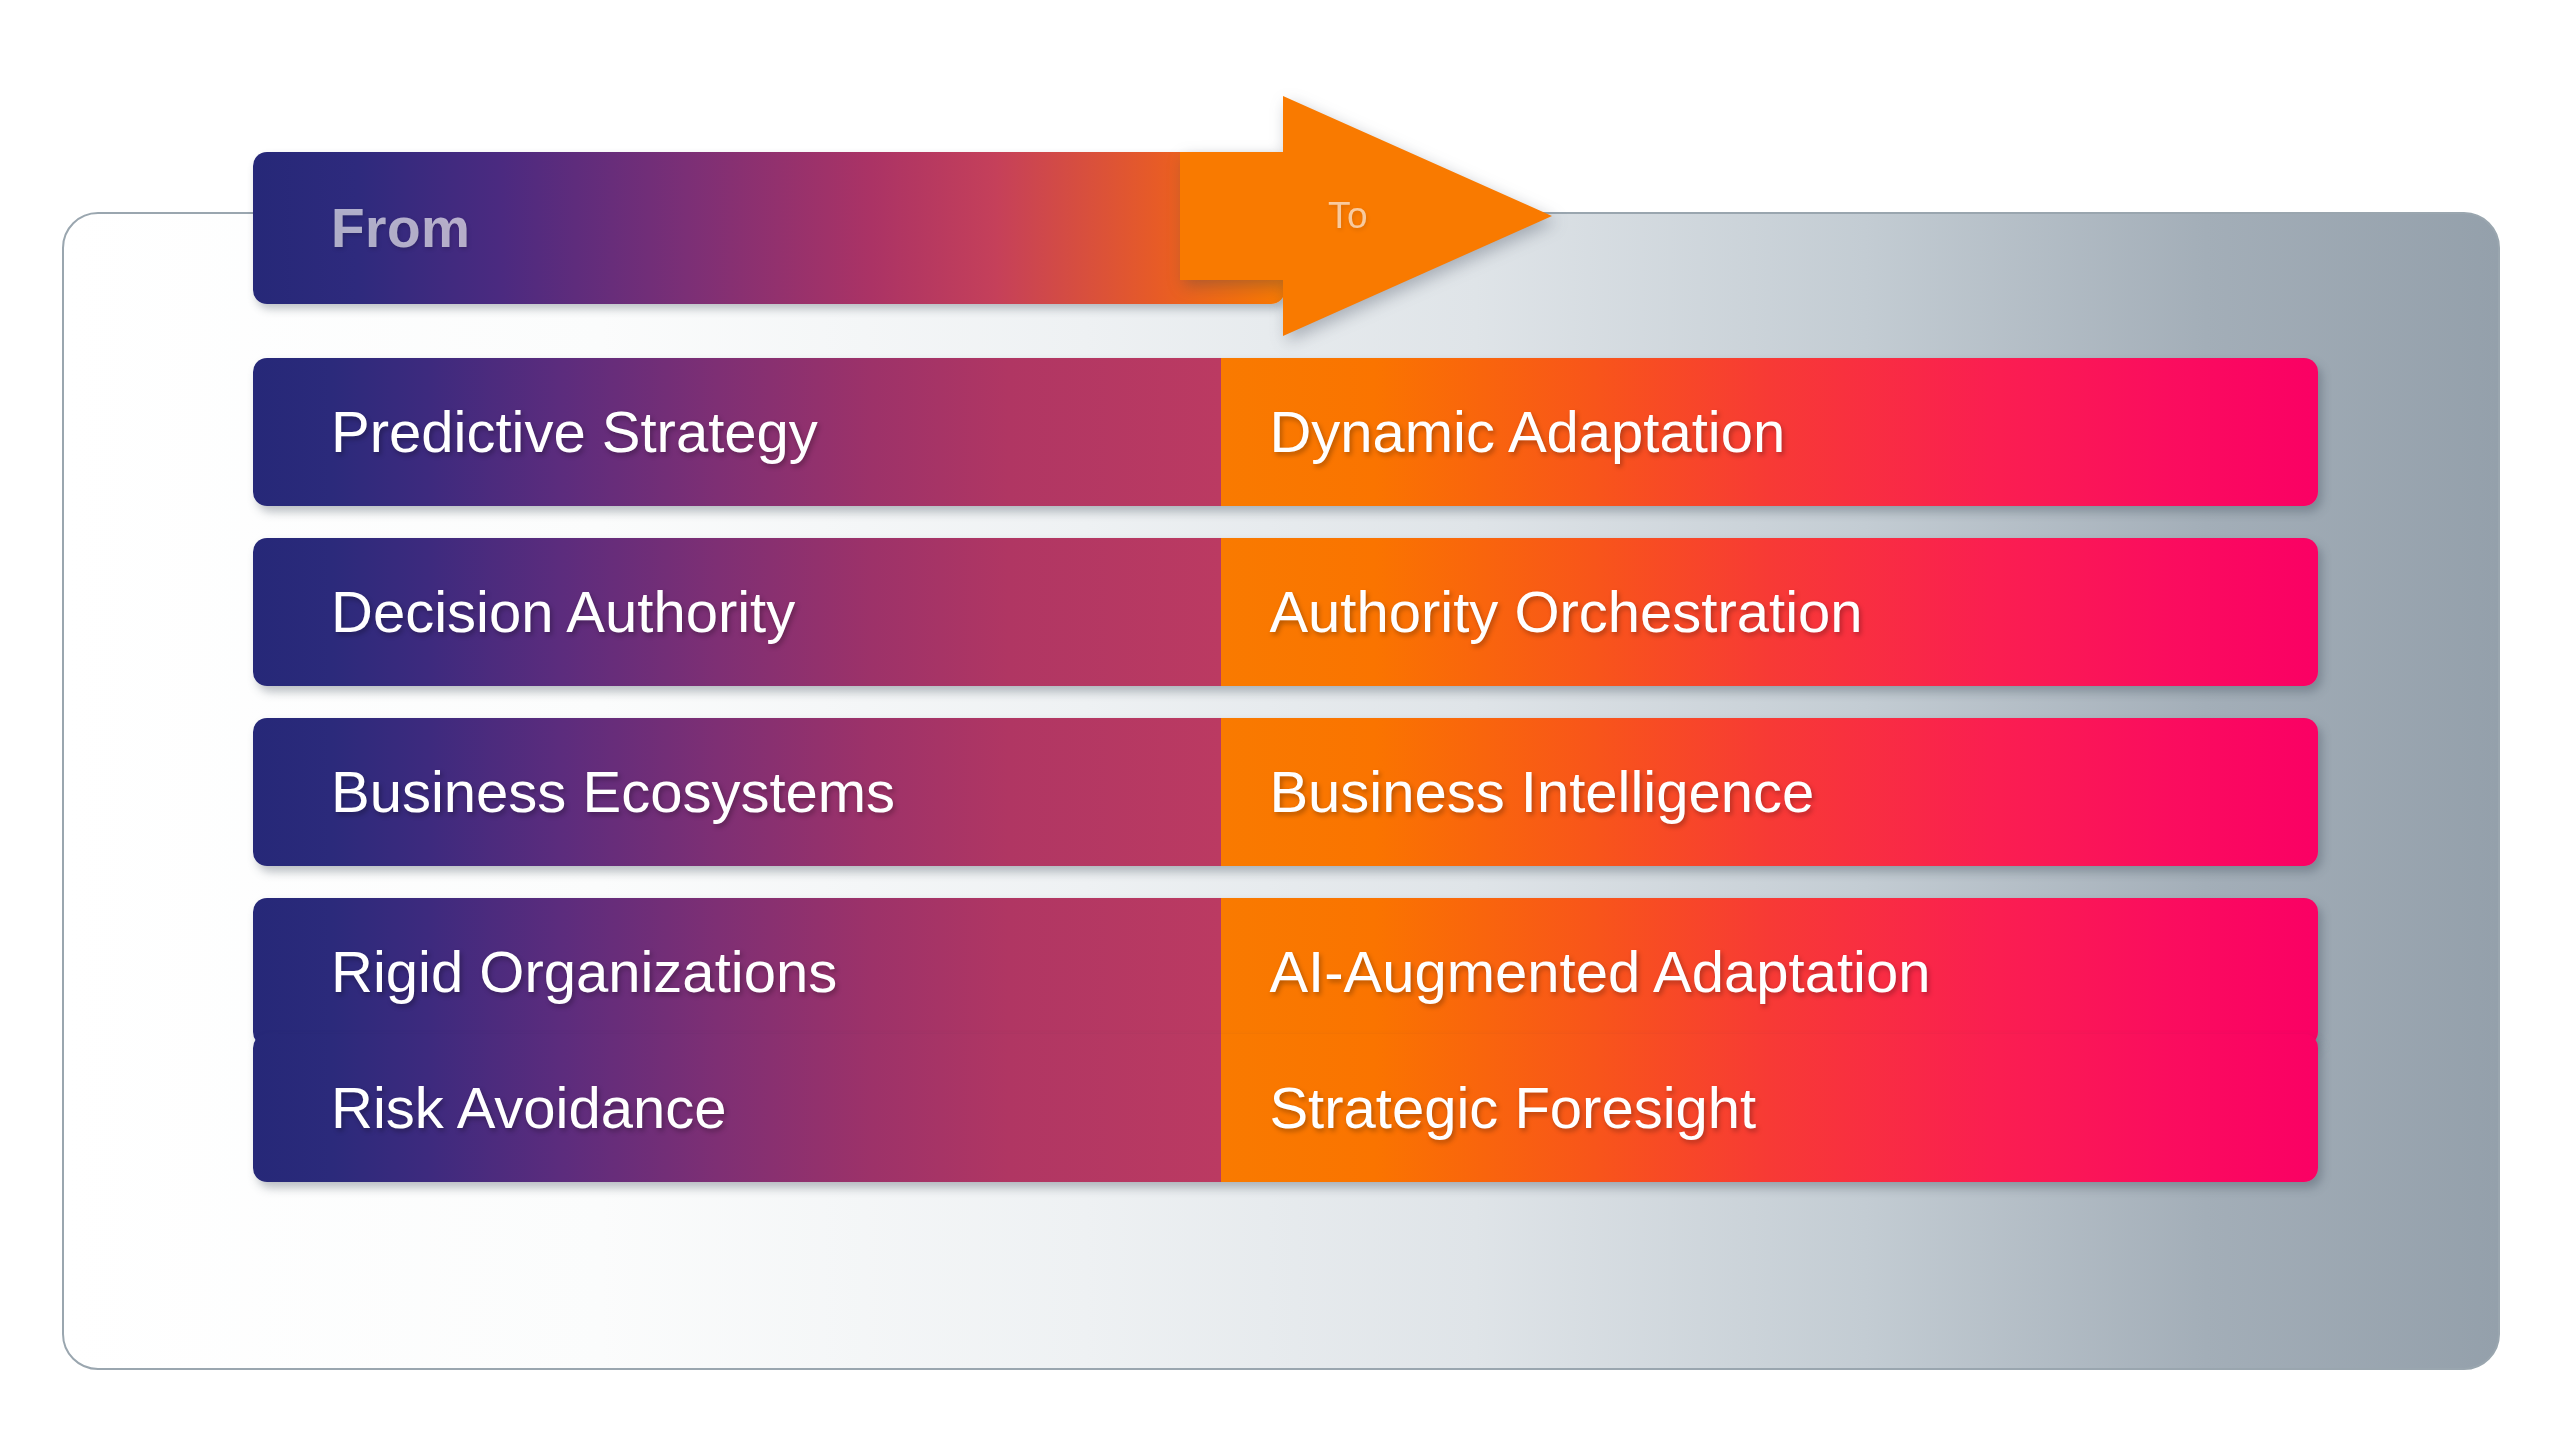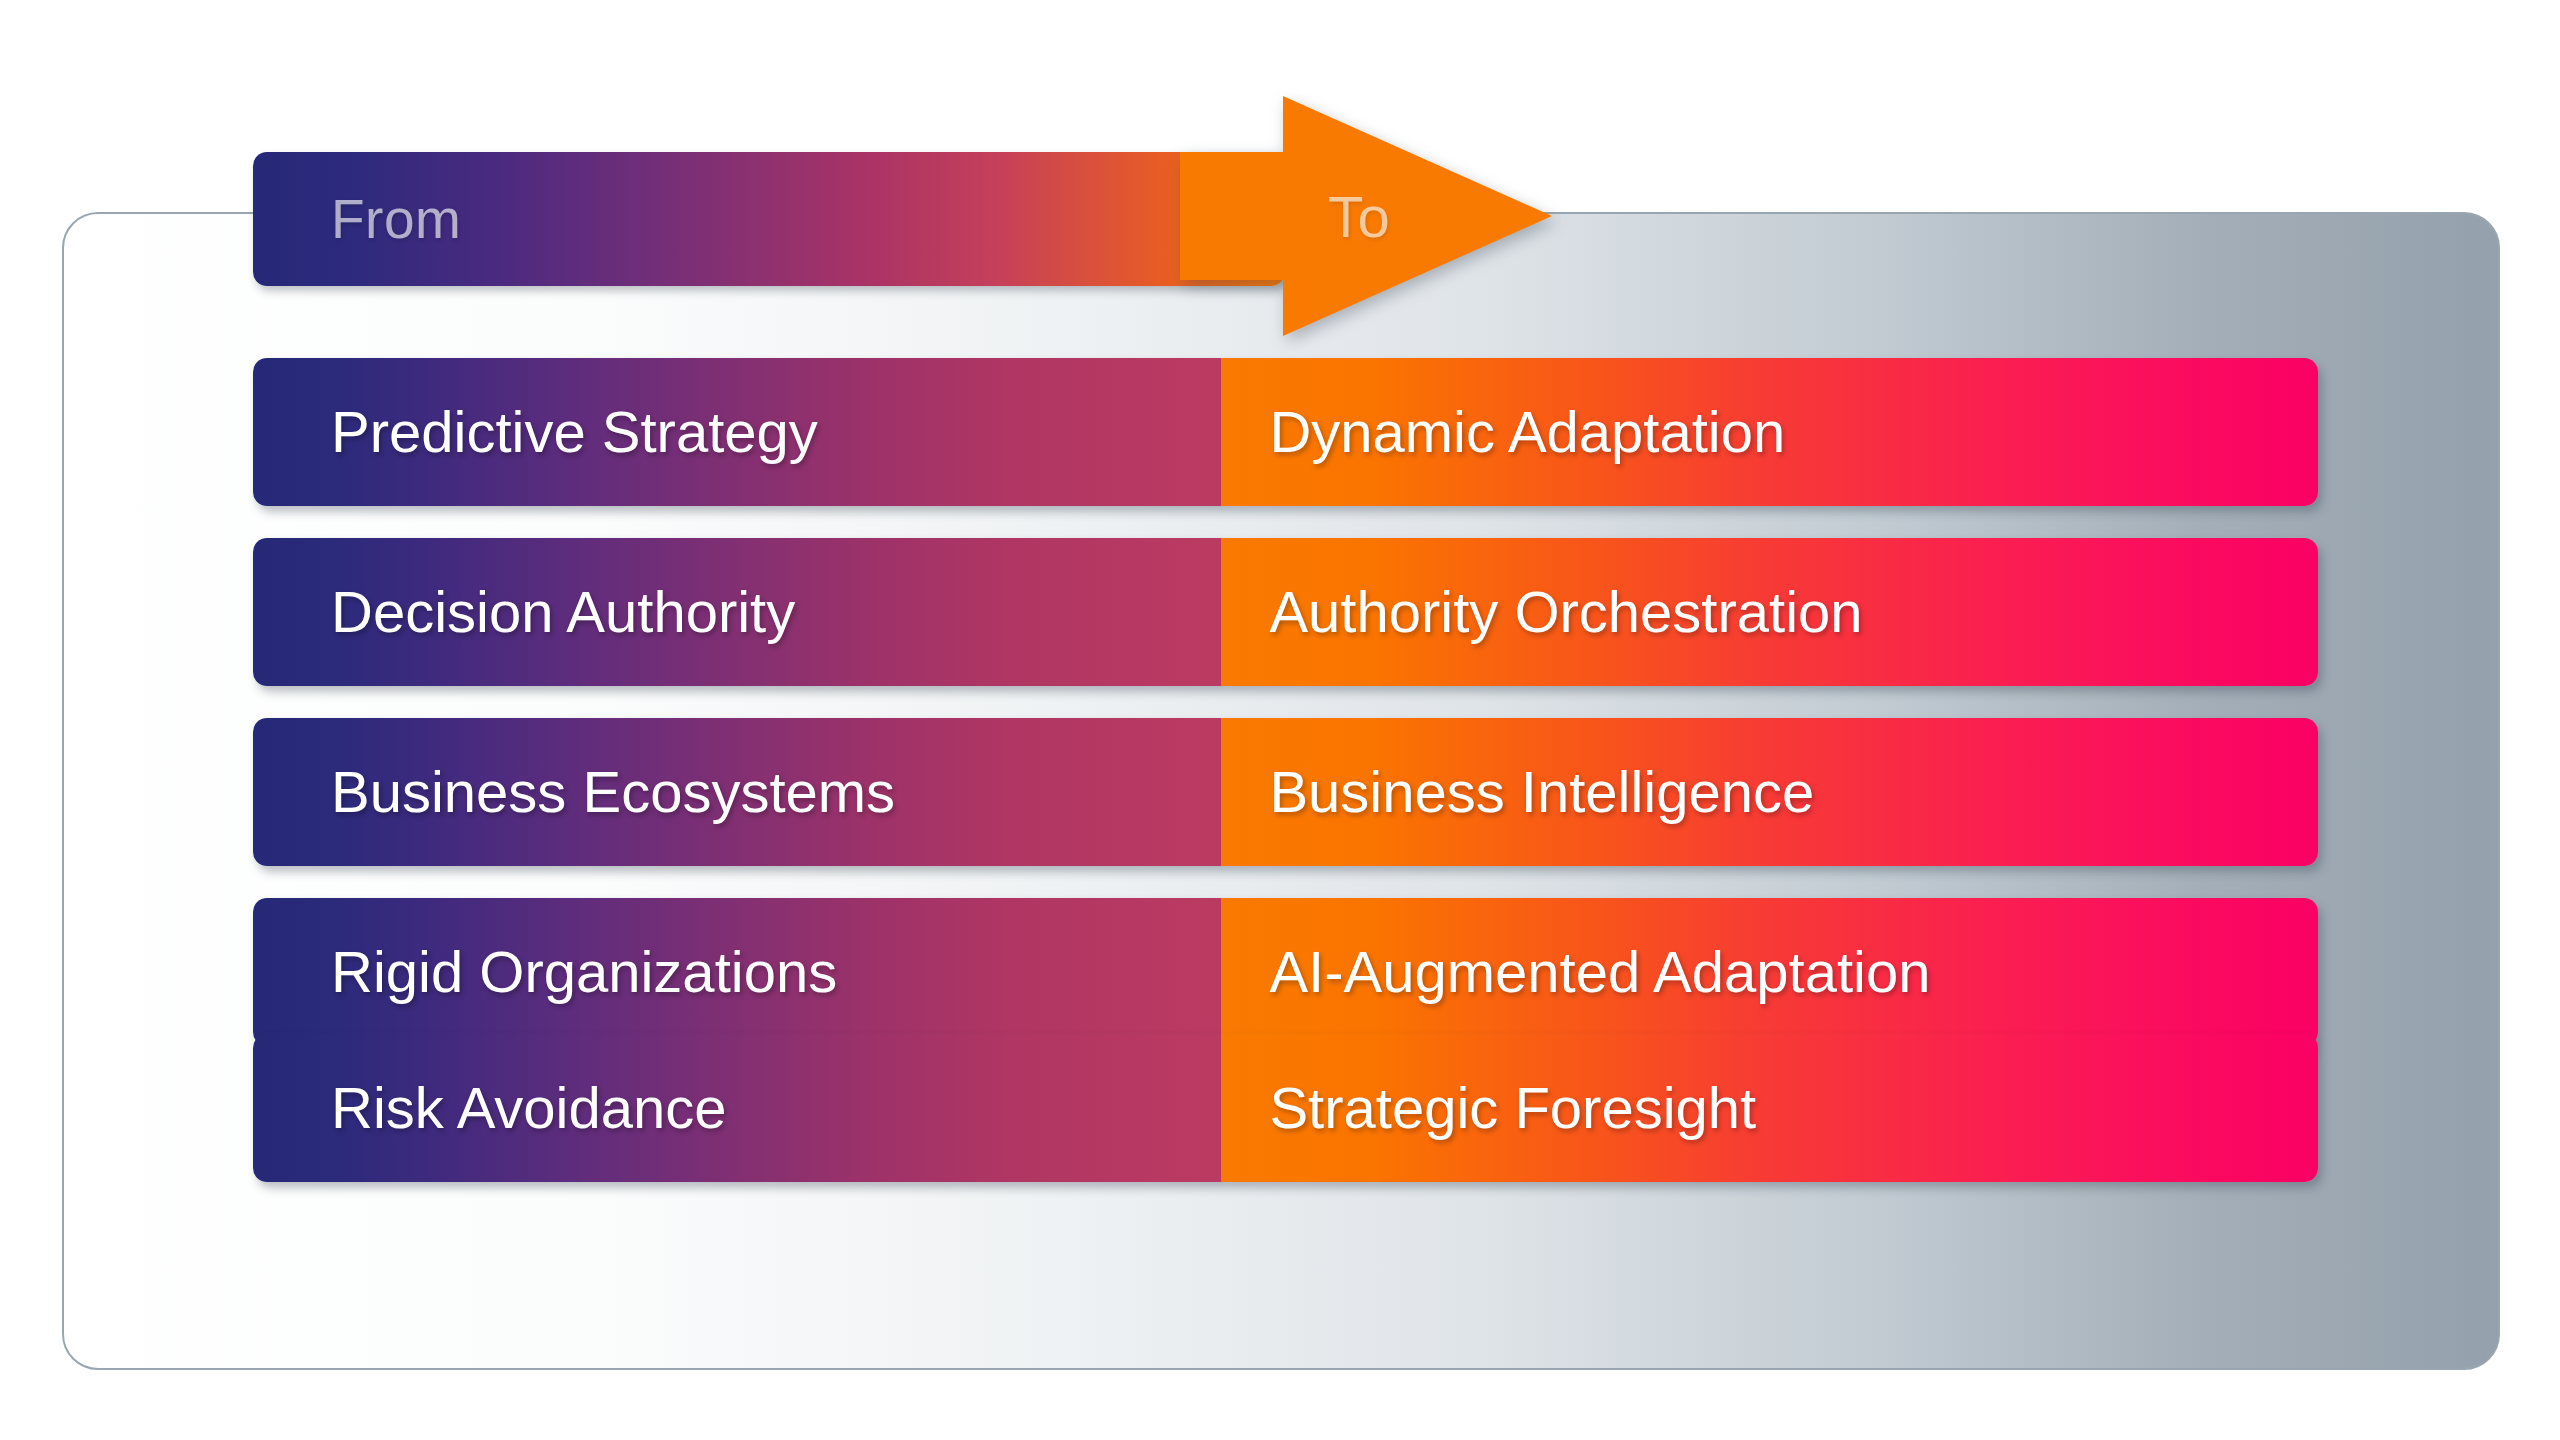--- a/index.html
+++ b/index.html
@@ -43,32 +43,33 @@
     width: 2560px;
     height: 1440px;
   }
 
   
   #header-band {
     position: absolute;
     left: 253px;
     top: 152px;
     width: 1032px;
-    height: 134px;
+    height: 152px;
     border-radius: 14px;
     background: linear-gradient(to right,
         #262878 0%,
         #2e2a7d 10%,
         #4b2a80 24%,
         #7b2f76 42%,
         #ab3365 60%,
         #c5405a 72%,
         #e85c25 88%,
         #f97a00 100%);
     box-shadow: 3px 5px 9px rgba(60,70,85,0.32);
+    font-weight: bold;
   }
   #header-band .band-label {
     position: absolute;
     left: 78px;
     top: 50%;
     transform: translateY(-50%);
     font-size: 55px;
     letter-spacing: 0.5px;
     color: rgba(255,255,255,0.63);
     text-shadow: 1px 2px 4px rgba(0,0,0,0.18);
@@ -83,21 +84,21 @@
     width: 372px;
     height: 240px;
     filter: drop-shadow(4px 6px 8px rgba(60,70,85,0.35));
   }
   #arrow svg { display: block; width: 100%; height: 100%; }
   #arrow .arrow-label {
     position: absolute;
     left: 148px;
     top: 50%;
     transform: translateY(-50%);
-    font-size: 58px;
+    font-size: 37px;
     letter-spacing: 0.5px;
     color: rgba(255,255,255,0.62);
     text-shadow: 1px 2px 4px rgba(0,0,0,0.12);
     white-space: nowrap;
     pointer-events: none;
   }
 
   
   .row {
     position: absolute;

